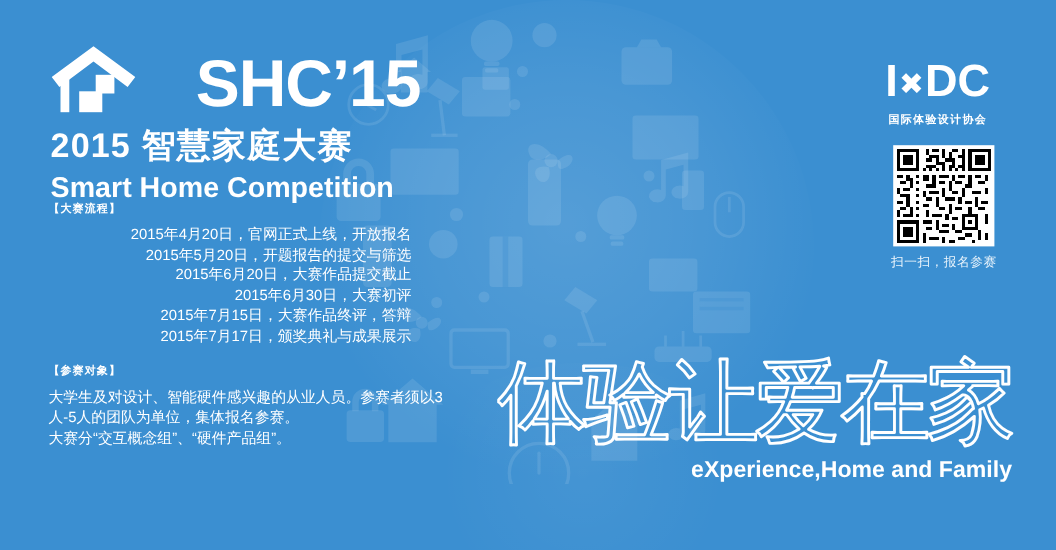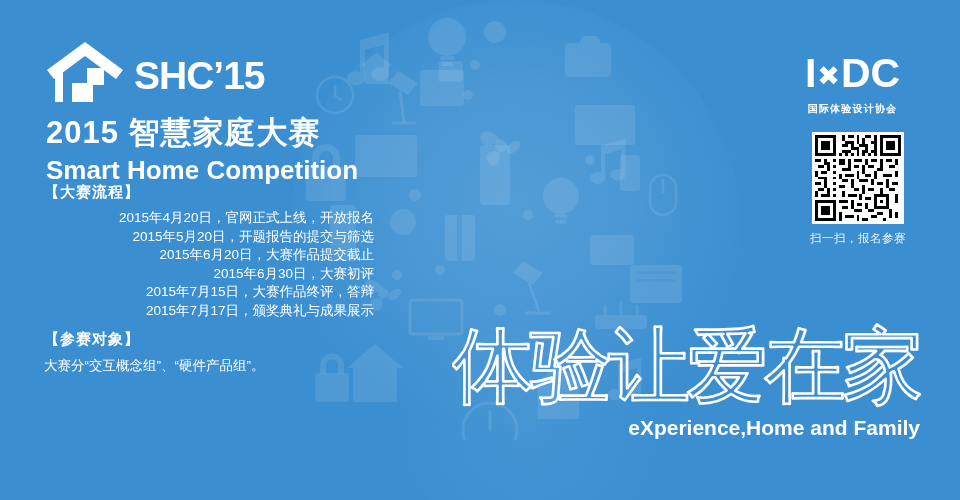--- a/index.html
+++ b/index.html
@@ -66,44 +66,45 @@
   }
   #house-mark {
     width: 78px;
     height: 66px;
     margin-right: 10px;
     margin-bottom: 2px;
     flex: 0 0 auto;
   }
   #house-mark svg { display:block; width:100%; height:100%; }
   #wordmark {
-    font-size: 39px;
+    font-size: 60px;
     font-weight: bold;
     letter-spacing: -1px;
     line-height: 60px;
     white-space: nowrap;
+    margin-left: 44px;
   }
   #title-cn {
     font-size: 31px;
     font-weight: bold;
     letter-spacing: 1px;
     margin-top: 6px;
     white-space: nowrap;
   }
   #title-en {
     font-size: 26px;
     font-weight: bold;
     letter-spacing: 0px;
     margin-top: 1px;
     white-space: nowrap;
   }
 
   
   .section-heading {
-    font-size: 15px;
+    font-size: 10px;
     font-weight: bold;
     letter-spacing: 1px;
     margin-bottom: 7px;
   }
   #schedule-block {
     position: absolute;
     left: 44px;
     top: 183px;
     width: 330px;
   }
@@ -386,20 +387,21 @@
     <div class="schedule-line">2015年5月20日，开题报告的提交与筛选</div>
     <div class="schedule-line">2015年6月20日，大赛作品提交截止</div>
     <div class="schedule-line">2015年6月30日，大赛初评</div>
     <div class="schedule-line">2015年7月15日，大赛作品终评，答辩</div>
     <div class="schedule-line">2015年7月17日，颁奖典礼与成果展示</div>
   </div>
 
   <div id="audience-block">
     <div class="section-heading">【参赛对象】</div>
     <div id="audience-body">
+      <p>大学生及对设计、智能硬件感兴趣的从业人员。参赛者须以3人-5人的团队为单位，集体报名参赛。</p>
       <p>大赛分“交互概念组”、“硬件产品组”。</p>
     </div>
   </div>
 
   <div id="ixdc-block">
     <div id="ixdc-word">
       <span>I</span>
       <span class="x-glyph">✖</span>
       <span>DC</span>
     </div>

